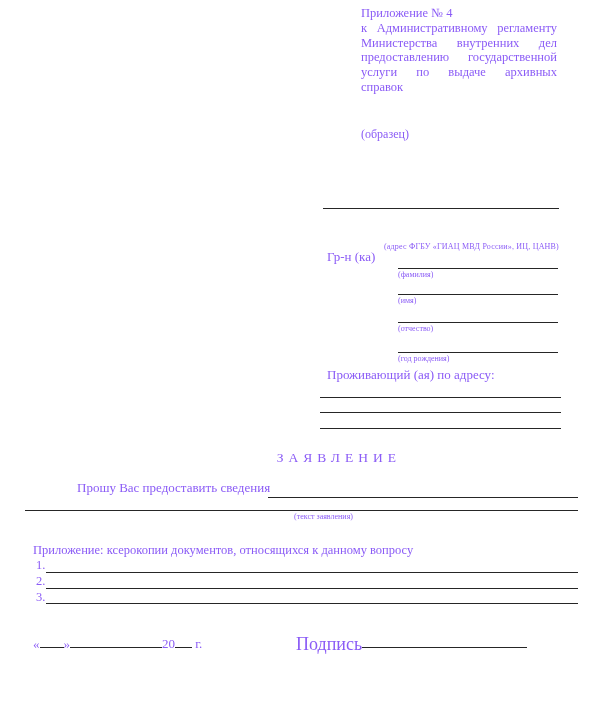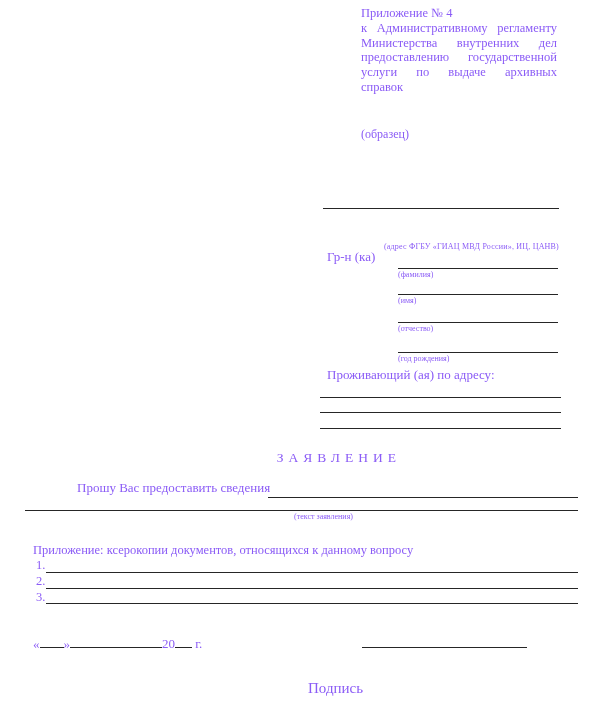--- a/index.html
+++ b/index.html
@@ -36,21 +36,21 @@
   .attach-label{position:absolute;left:33px;top:543px;font-size:12.5px;}
   .num{position:absolute;left:36px;font-size:12.5px;}
   .n-line{position:absolute;left:46px;width:532px;}
   .num1{top:558px}.num2{top:574px}.num3{top:590px}
   .nl1{top:572px}.nl2{top:588px}.nl3{top:603px}
 
   
   .date-group{position:absolute;left:33px;top:634px;font-size:13px;white-space:nowrap;}
   .blank{display:inline-block;border-bottom:1px solid #262626;height:13px;vertical-align:baseline;}
   .w24{width:24px}.w92{width:92px}.w17{width:17px}
-  .sign-label{position:absolute;left:308px;top:634px;font-size:15px;margin-top:46px;}
+  .sign-label{position:absolute;left:296px;top:634px;font-size:18px;}
   .sign-line{position:absolute;left:362px;top:647px;width:165px;}
 </style>
 </head>
 <body>
 
 <div class="page">
 
   <div class="hdr">
     <div>Приложение № 4</div>
     <div class="jl">к Административному регламенту</div>

